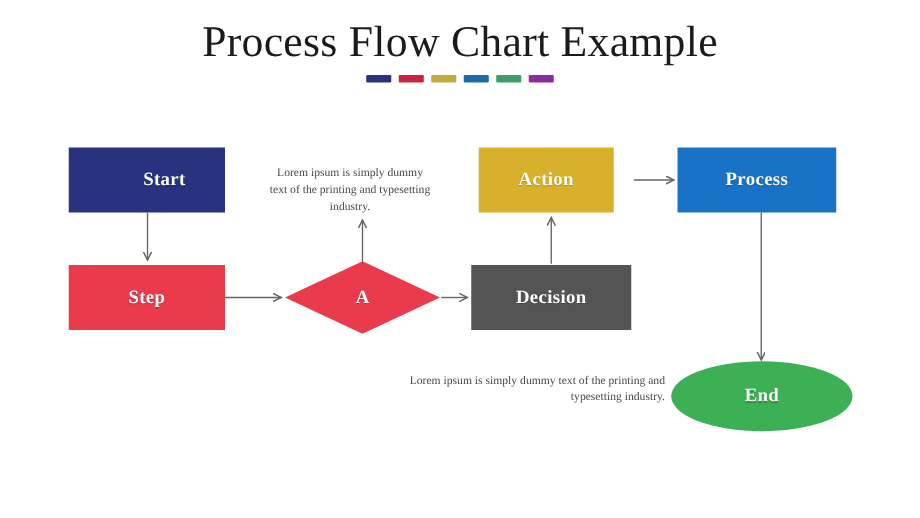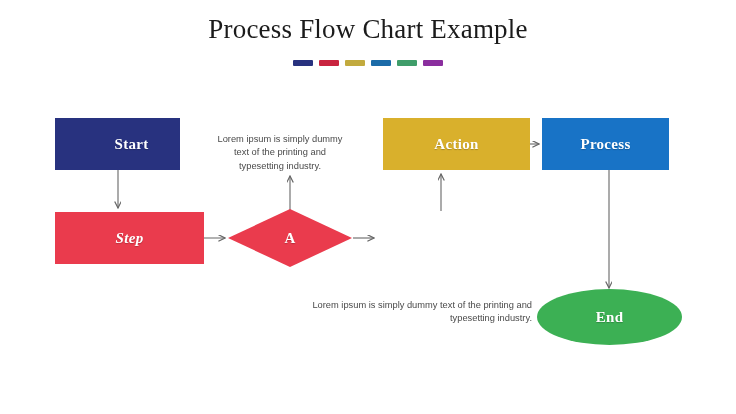--- a/index.html
+++ b/index.html
@@ -24,21 +24,21 @@
   }
 
   
   #title {
     position: absolute;
     left: 0;
     top: 14px;
     width: 736px;
     text-align: center;
     font-family: "Liberation Serif", "DejaVu Serif", serif;
-    font-size: 27px;
+    font-size: 35px;
     font-weight: 400;
     color: #1b1b1b;
     letter-spacing: 0.2px;
     white-space: nowrap;
   }
 
   
   #accent-bars {
     position: absolute;
     left: 0;
@@ -72,28 +72,27 @@
   
   #node-start {
     left: 55px;  top: 118px;
     width: 125px; height: 52px;
     background: #28327f;
     padding-left: 28px;
   }
   
   #node-step {
     left: 55px;  top: 212px;
-    width: 149px; height: 52px;
+    width: 125px; height: 52px;
     background: #ea3b4d;
-    font-style: italic;
   }
   
   #node-action {
     left: 383px; top: 118px;
-    width: 147px; height: 52px;
+    width: 108px; height: 52px;
     background: #d9b02c;
   }
   
   #node-process {
     left: 542px; top: 118px;
     width: 127px; height: 52px;
     background: #1873c6;
   }
   
   #node-decision {
@@ -130,21 +129,21 @@
     color: #ffffff;
     font-family: "Liberation Serif", "DejaVu Serif", serif;
     font-weight: bold;
     font-size: 15px;
     text-shadow: 0 1px 1px rgba(0,0,0,0.22);
   }
 
   
   .note {
     position: absolute;
-    font-family: Liberation Sans, sans-serif;
+    font-family: Liberation Serif, serif;
     font-size: 9.3px;
     line-height: 1.45;
     color: #4a4a4a;
   }
   #note-top {
     left: 214px; top: 133px;
     width: 132px;
     text-align: center;
   }
   #note-bottom {
@@ -212,20 +211,23 @@
     <span>Step</span>
   </div>
 
   <div id="node-a-wrap">
     <svg id="node-a-shape" viewBox="0 0 124 58" width="124" height="58">
       <polygon points="62,0 124,29 62,58 0,29" fill="#ea3b4d"></polygon>
     </svg>
     <div id="node-a-label">A</div>
   </div>
 
+  <div class="node" id="node-decision" style="background: rgb(84, 84, 84);">
+    <span>Decision</span>
+  </div>
 
   <div class="node" id="node-action" style="background: rgb(217, 176, 44);">
     <span>Action</span>
   </div>
 
   <div class="node" id="node-end" style="background: rgb(60, 176, 84);">
     <span>End</span>
   </div>
 
   <div class="node" id="node-process" style="background: rgb(24, 115, 198);">

